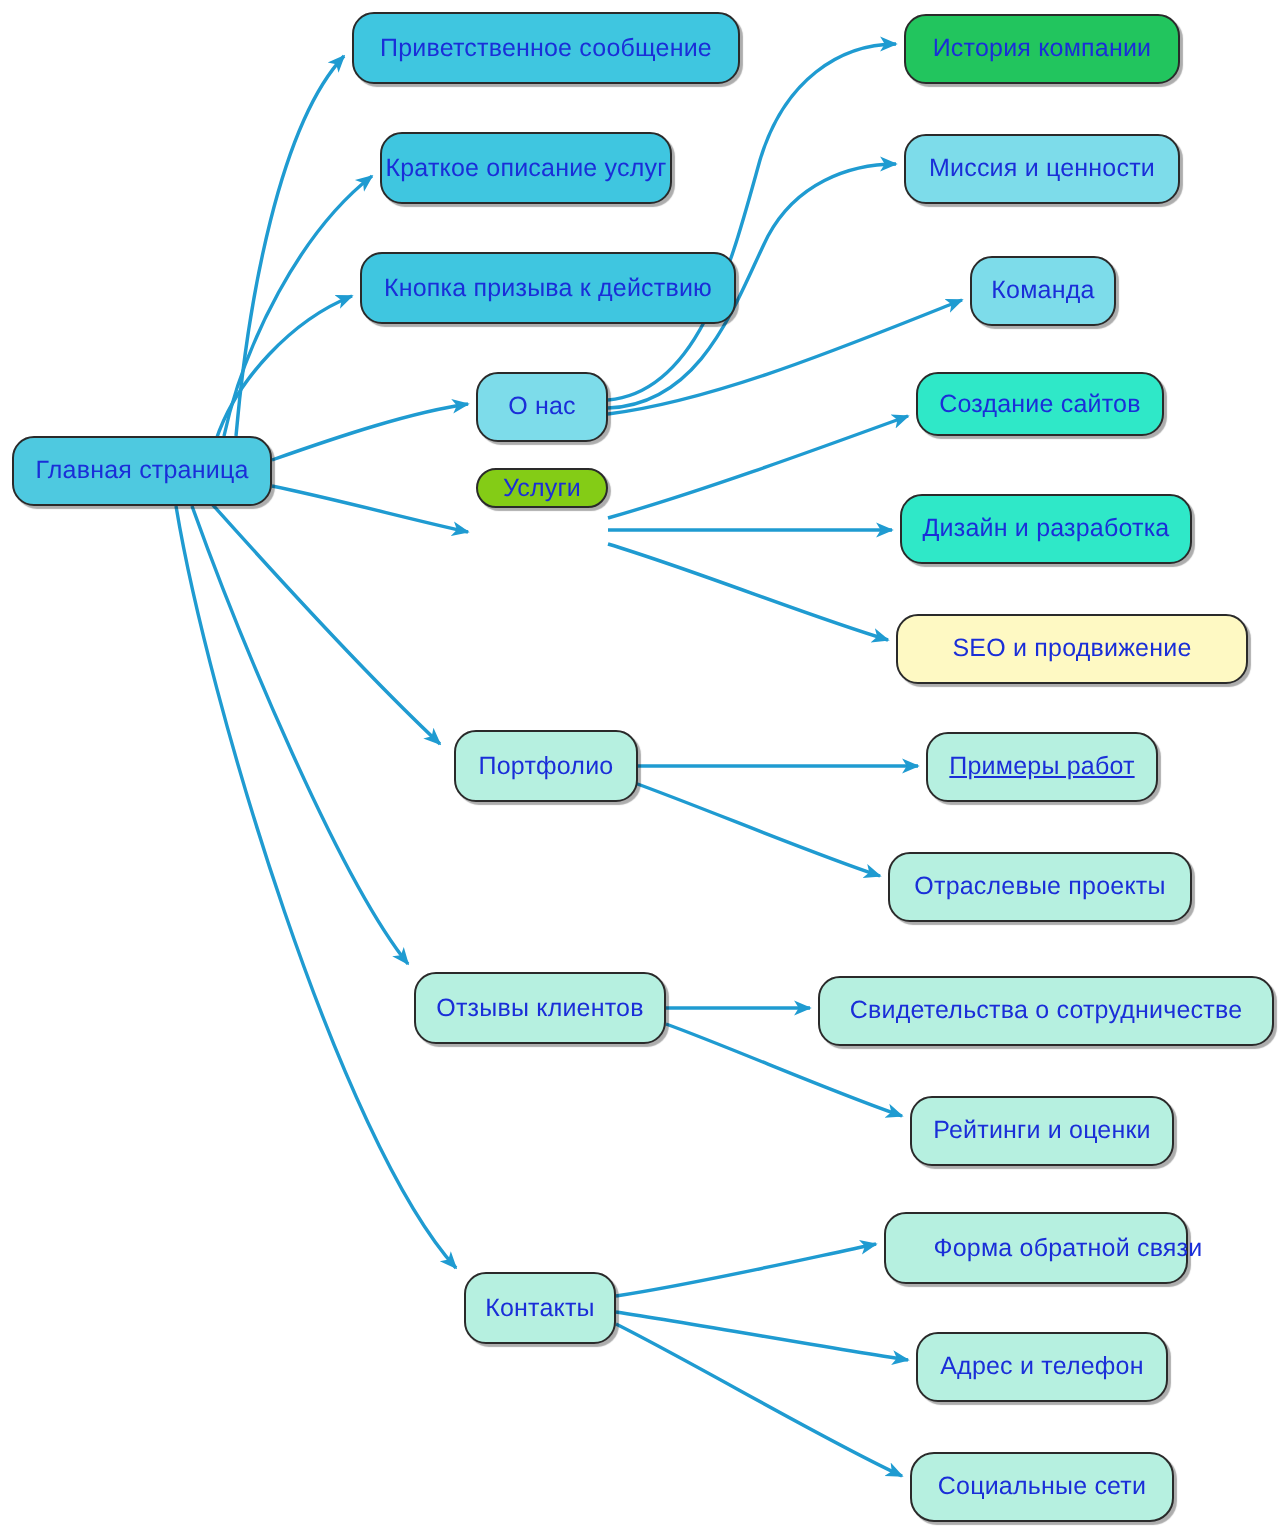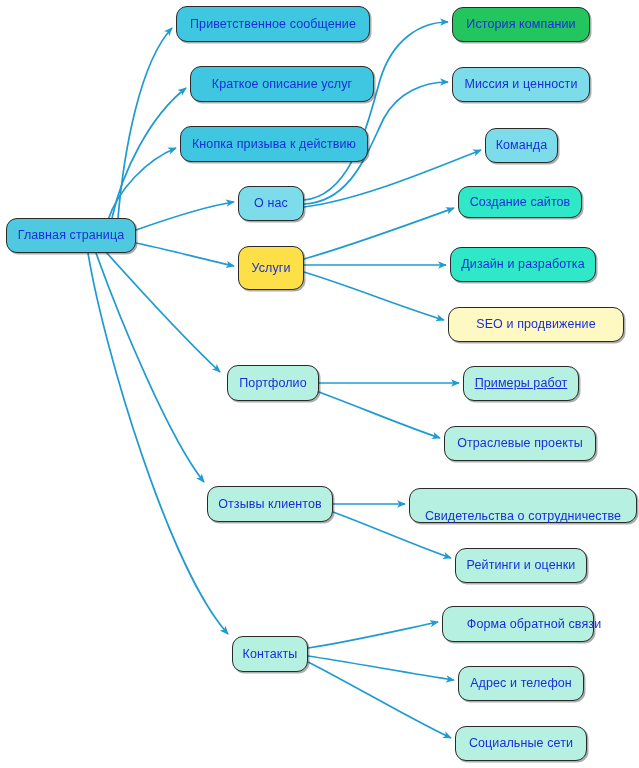--- a/index.html
+++ b/index.html
@@ -83,30 +83,30 @@
       </g>
   </svg>
 
   <div id="node-layer">
       <div class="node" style="left: 6px; top: 218px; width: 130px; height: 35px; background: rgb(78, 201, 224);">
         <span class="node-label">Главная страница</span>
       </div>
       <div class="node" style="left: 176px; top: 6px; width: 194px; height: 36px; background: rgb(63, 198, 224);">
         <span class="node-label">Приветственное сообщение</span>
       </div>
-      <div class="node" style="left: 190px; top: 66px; width: 184px; height: 36px; background: rgb(63, 198, 224);">
+      <div class="node" style="left: 190px; top: 66px; width: 146px; height: 36px; background: rgb(63, 198, 224);">
         <span class="node-label">Краткое описание услуг</span>
       </div>
       <div class="node" style="left: 180px; top: 126px; width: 188px; height: 36px; background: rgb(63, 198, 224);">
         <span class="node-label">Кнопка призыва к действию</span>
       </div>
       <div class="node" style="left: 238px; top: 186px; width: 66px; height: 35px; background: rgb(125, 220, 234);">
         <span class="node-label">О нас</span>
       </div>
-      <div class="node" style="left: 238px; top: 246px; width: 66px; height: 44px; background: #fde047;">
+      <div class="node" style="left: 238px; top: 234px; width: 66px; height: 20px; background: #84cc16;">
         <span class="node-label">Услуги</span>
       </div>
       <div class="node" style="left: 227px; top: 365px; width: 92px; height: 36px; background: rgb(182, 240, 224);">
         <span class="node-label">Портфолио</span>
       </div>
       <div class="node" style="left: 207px; top: 486px; width: 126px; height: 36px; background: rgb(182, 240, 224);">
         <span class="node-label">Отзывы клиентов</span>
       </div>
       <div class="node" style="left: 232px; top: 636px; width: 76px; height: 36px; background: rgb(182, 240, 224);">
         <span class="node-label">Контакты</span>
@@ -128,30 +128,30 @@
       </div>
       <div class="node" style="left: 448px; top: 307px; width: 176px; height: 35px; background: #fef9c3;">
         <span class="node-label">SEO и продвижение</span>
       </div>
       <div class="node" style="left: 463px; top: 366px; width: 116px; height: 35px; background: rgb(182, 240, 224); text-decoration: underline;">
         <span class="node-label">Примеры работ</span>
       </div>
       <div class="node" style="left: 444px; top: 426px; width: 152px; height: 35px; background: rgb(182, 240, 224);">
         <span class="node-label">Отраслевые проекты</span>
       </div>
-      <div class="node" style="left: 409px; top: 488px; width: 228px; height: 35px; background: rgb(182, 240, 224); align-items: flex-end;">
+      <div class="node" style="left: 409px; top: 488px; width: 228px; height: 35px; background: rgb(182, 240, 224);">
         <span class="node-label">Свидетельства о сотрудничестве</span>
       </div>
       <div class="node" style="left: 455px; top: 548px; width: 132px; height: 35px; background: rgb(182, 240, 224);">
         <span class="node-label">Рейтинги и оценки</span>
       </div>
       <div class="node" style="left: 442px; top: 606px; width: 152px; height: 36px; background: rgb(182, 240, 224); padding-left: 32px;">
         <span class="node-label">Форма обратной связи</span>
       </div>
       <div class="node" style="left: 458px; top: 666px; width: 126px; height: 35px; background: rgb(182, 240, 224);">
         <span class="node-label">Адрес и телефон</span>
       </div>
-      <div class="node" style="left: 455px; top: 726px; width: 132px; height: 35px; background: rgb(182, 240, 224);">
+      <div class="node" style="left: 455px; top: 726px; width: 132px; height: 35px; background: rgb(182, 240, 224); border-radius: 12px;">
         <span class="node-label">Социальные сети</span>
       </div>
     </div>
 
 </div>
 
 </body></html>

